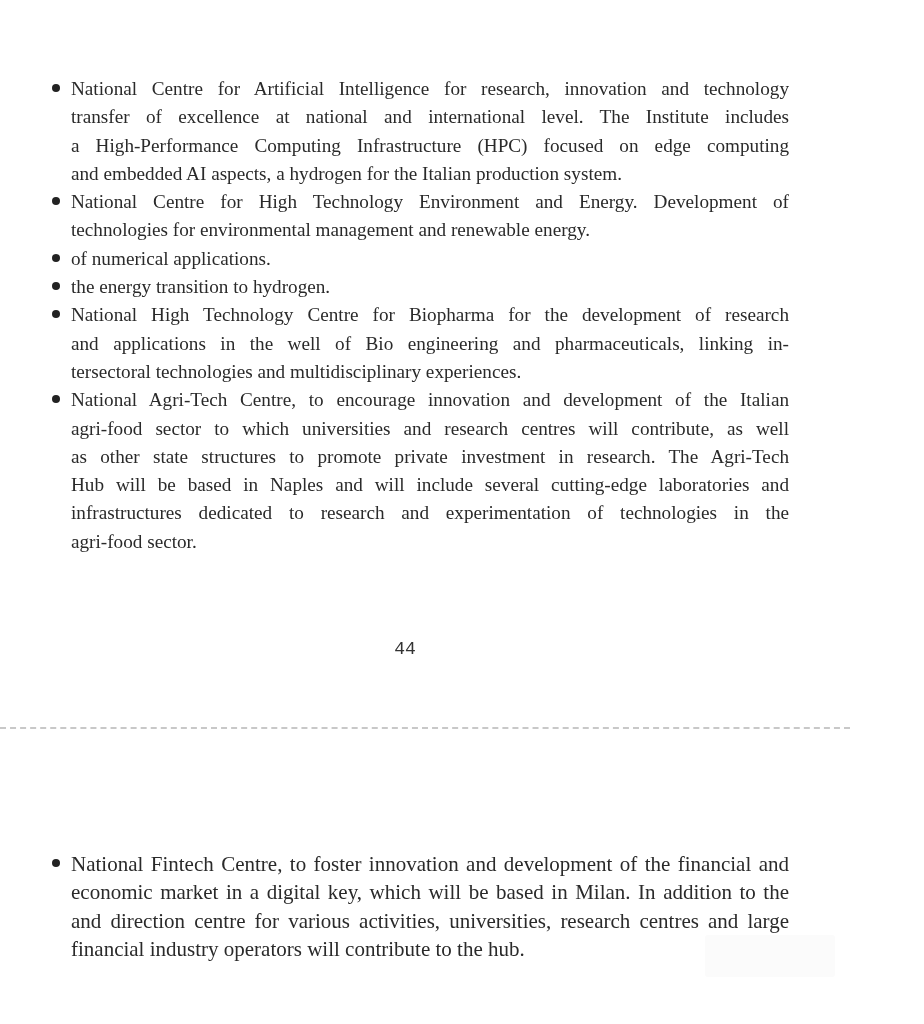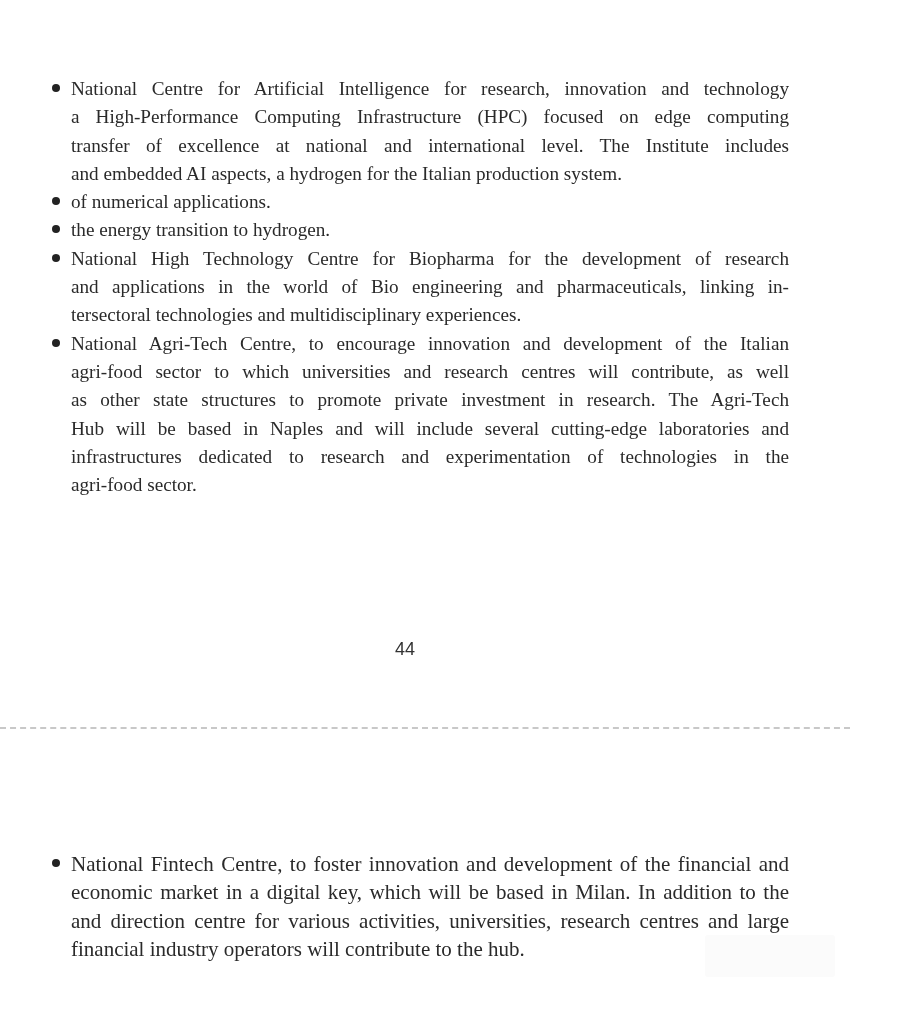--- a/index.html
+++ b/index.html
@@ -55,21 +55,21 @@
     }
     #top-section { top: 31px; margin-top: 44px; }
     #page-number {
       position: absolute;
       top: 639px;
       left: 0;
       width: 810px;
       text-align: center;
       font-size: 18px;
       color: #333;
-      font-family: Liberation Sans, sans-serif;
+      font-family: Liberation Mono, monospace;
     }
     #page-break {
       position: absolute;
       top: 727px;
       left: 0;
       width: 850px;
       height: 0;
       border-top: 2px dashed #c8c8c8;
     }
     #bottom-section { top: 850px; }
@@ -87,36 +87,41 @@
     }
   </style>
 </head>
 <body>
 
 <div id="top-section" class="page-section">
   <ul class="bullet-list">
     <li class="bullet-item">
       <span class="bullet-dot"></span>
       <div class="line">National Centre for Artificial Intelligence for research, innovation and technology</div>
+      <div class="line">transfer of excellence at national and international level.  The Institute includes</div>
       <div class="line">a High-Performance Computing Infrastructure (HPC) focused on edge computing</div>
-      <div class="line">transfer of excellence at national and international level.  The Institute includes</div>
       <div class="line last">and embedded AI aspects, a hydrogen for the Italian production system.</div>
+    </li>
+    <li class="bullet-item">
+      <span class="bullet-dot"></span>
+      <div class="line">National Centre for High Technology Environment and Energy.  Development of</div>
+      <div class="line last">technologies for environmental management and renewable energy.</div>
     </li>
     <li class="bullet-item">
       <span class="bullet-dot"></span>
       <div class="line last">of numerical applications.</div>
     </li>
     <li class="bullet-item">
       <span class="bullet-dot"></span>
       <div class="line last">the energy transition to hydrogen.</div>
     </li>
     <li class="bullet-item">
       <span class="bullet-dot"></span>
       <div class="line">National High Technology Centre for Biopharma for the development of research</div>
-      <div class="line">and applications in the world of Bio engineering and pharmaceuticals, linking in-</div>
+      <div class="line">and applications in the well of Bio engineering and pharmaceuticals, linking in-</div>
       <div class="line last">tersectoral technologies and multidisciplinary experiences.</div>
     </li>
     <li class="bullet-item">
       <span class="bullet-dot"></span>
       <div class="line">National Agri-Tech Centre, to encourage innovation and development of the Italian</div>
       <div class="line">agri-food sector to which universities and research centres will contribute, as well</div>
       <div class="line">as other state structures to promote private investment in research. The Agri-Tech</div>
       <div class="line">Hub will be based in Naples and will include several cutting-edge laboratories and</div>
       <div class="line">infrastructures dedicated to research and experimentation of technologies in the</div>
       <div class="line last">agri-food sector.</div>

